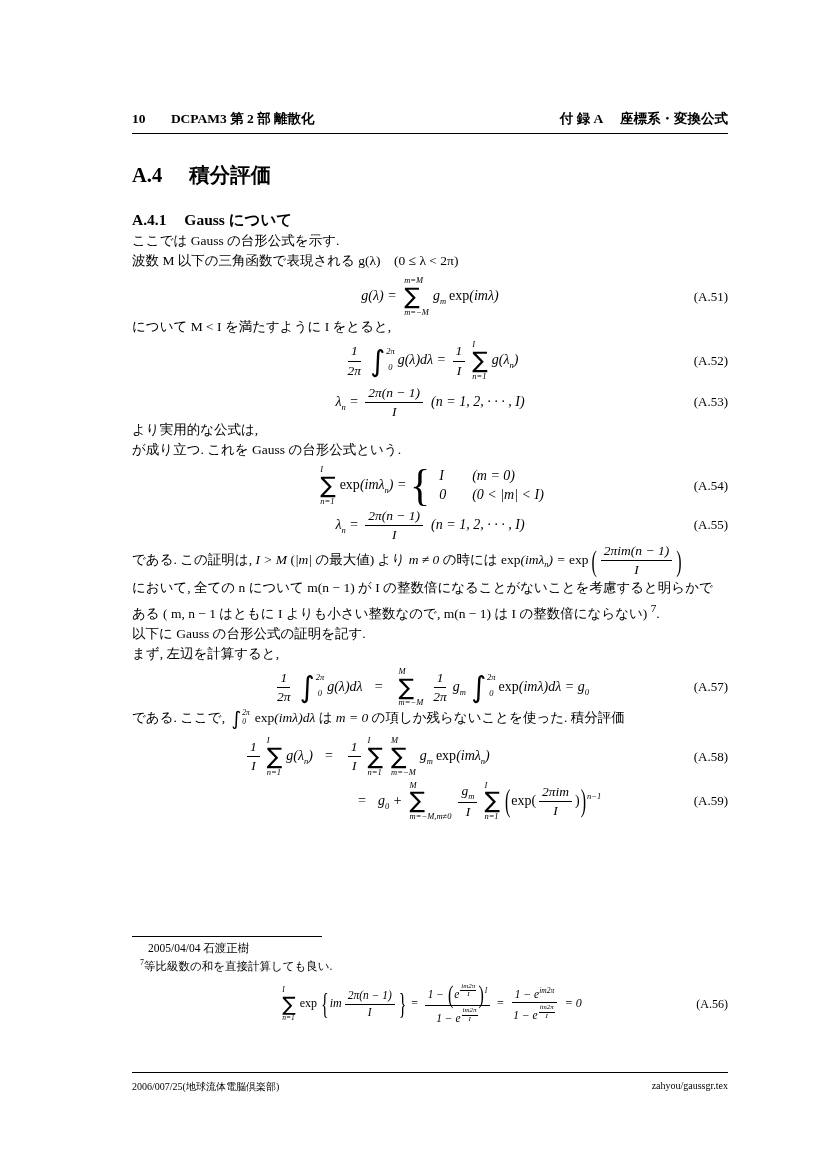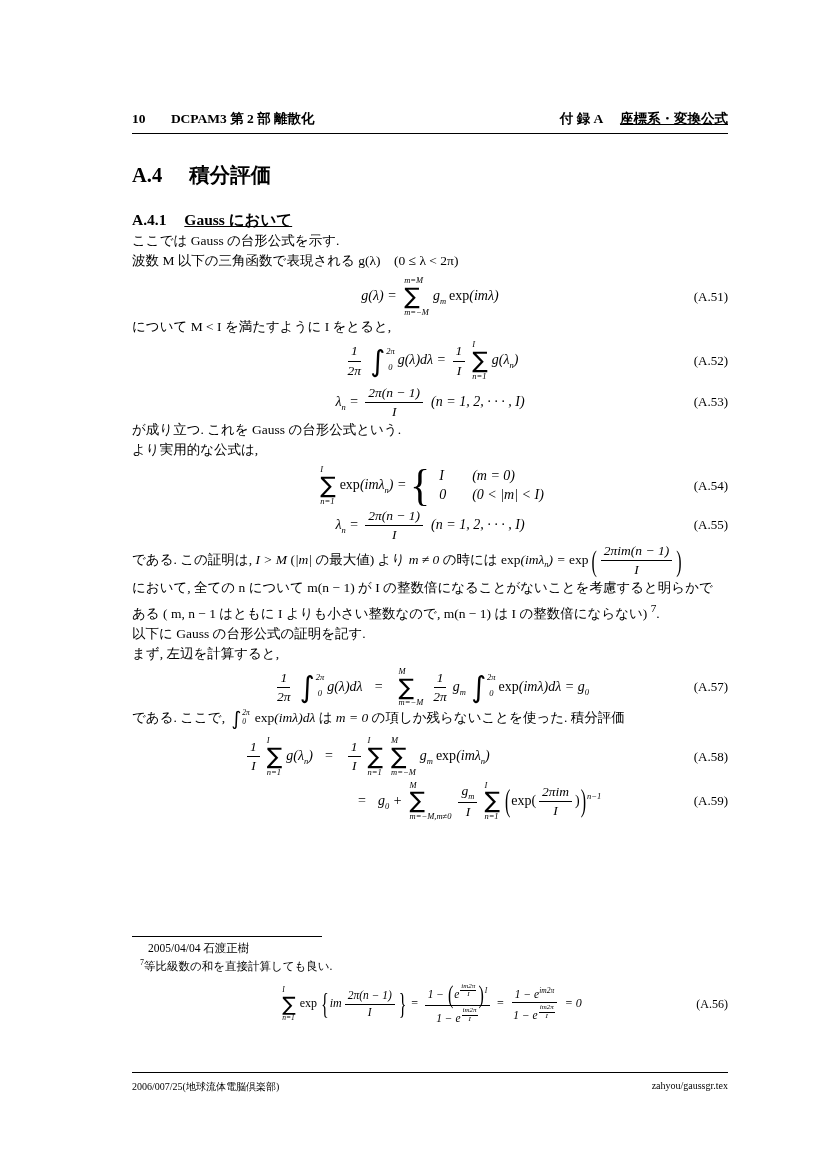--- a/index.html
+++ b/index.html
@@ -8,21 +8,21 @@
     font-family:"Liberation Serif","DejaVu Serif",serif; color:#000;
     overflow:hidden;
     margin-top:16px;
   }
   .content { position:absolute; left:132px; top:94px; width:596px; }
 
   
   .pagehead { display:flex; justify-content:space-between; align-items:baseline;
     font-weight:bold; font-size:13.5px; padding-bottom:5px; border-bottom:1px solid #000; }
   .gap-l { margin-left:22px; }
-  .gap-s { margin-left:14px;text-decoration:underline; }
+  .gap-s { margin-left:14px; }
 
   
   h1.section { margin:27px 0 0 0; font-size:20.5px; font-weight:bold; }
   h2.subsection { margin:21px 0 0 0; font-size:15.5px; font-weight:bold; }
 
   
   p.para { margin:0; font-size:13.5px; line-height:20px; }
   .p-intro { margin-top:15px; }
   .p-wave { margin-top:17px; }
   .p-takes { margin-top:5px; }
@@ -115,21 +115,21 @@
       </div>
     </div>
 
     <h1 class="section">
       <span>A.4</span>
       <span class="gap-l">積分評価</span>
     </h1>
 
     <h2 class="subsection">
       <span>A.4.1</span>
-      <span class="gap-s">Gauss において</span>
+      <span class="gap-s">Gauss について</span>
     </h2>
 
     <p class="para p-intro">ここでは Gauss の台形公式を示す.</p>
 
     <p class="para p-wave">波数 M 以下の三角函数で表現される g(λ)　(0 ≤ λ &lt; 2π)</p>
 
     <div class="eq eq51">
       <span class="eq-math math"><span class="mt it">g(λ) = </span><span class="sumop">
             <span class="lim">m=M</span>
             <span class="sumsym">∑</span>
@@ -162,23 +162,23 @@
     </div>
 
     <div class="eq eq53">
       <span class="eq-math math"><span class="mt it">λ</span><sub class="ss">n</sub><span class="mt it"> = </span><span class="frac">
             <span class="num it">2π(n − 1)</span>
             <span class="den it">I</span>
           </span><span class="msp" style="width: 5px;"></span><span class="mt it">(n = 1, 2, · · · , I)</span></span>
       <span class="eq-num">(A.53)</span>
     </div>
 
+    <p class="para p-practical">より実用的な公式は,</p>
+
     <p class="para p-holds">が成り立つ. これを Gauss の台形公式という.</p>
-
-    <p class="para p-practical">より実用的な公式は,</p>
 
     <div class="eq eq54">
       <span class="eq-math math"><span class="sumop">
             <span class="lim">I</span>
             <span class="sumsym">∑</span>
             <span class="lim">n=1</span>
           </span><span class="mt rm">exp</span><span class="mt it">(imλ</span><sub class="ss">n</sub><span class="mt it">) = </span><span class="cases">
             <span class="casebrace">{</span>
             <span class="casegrid">
               <span class="it">I</span>

